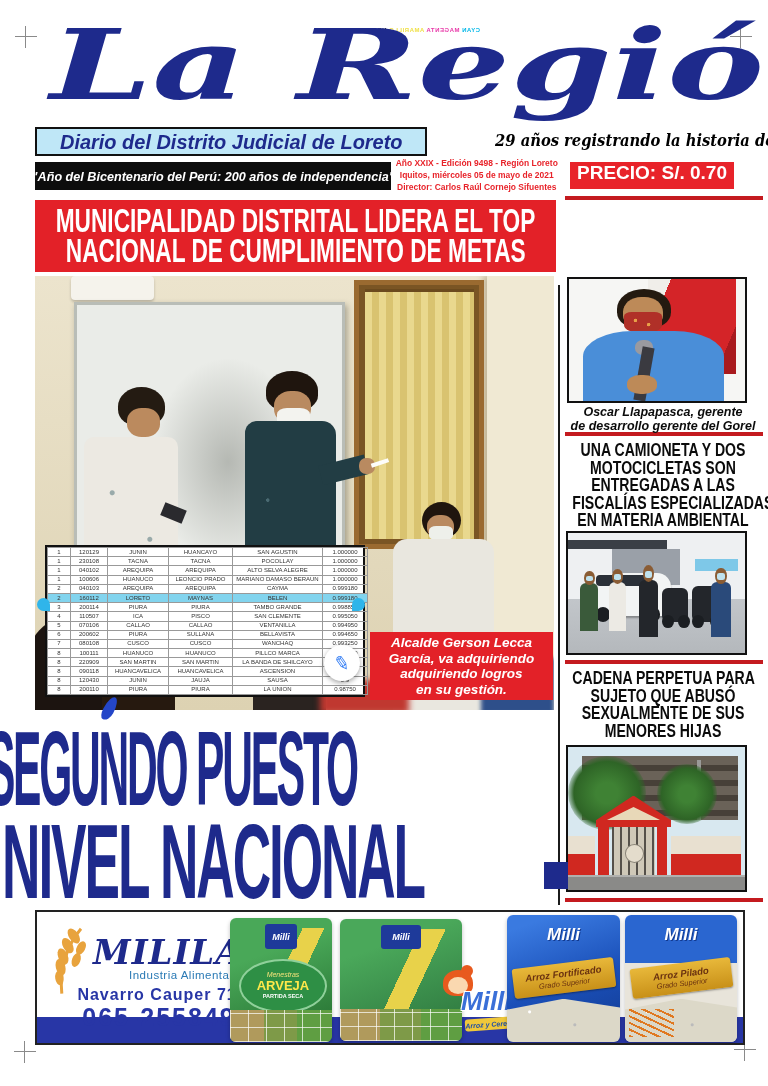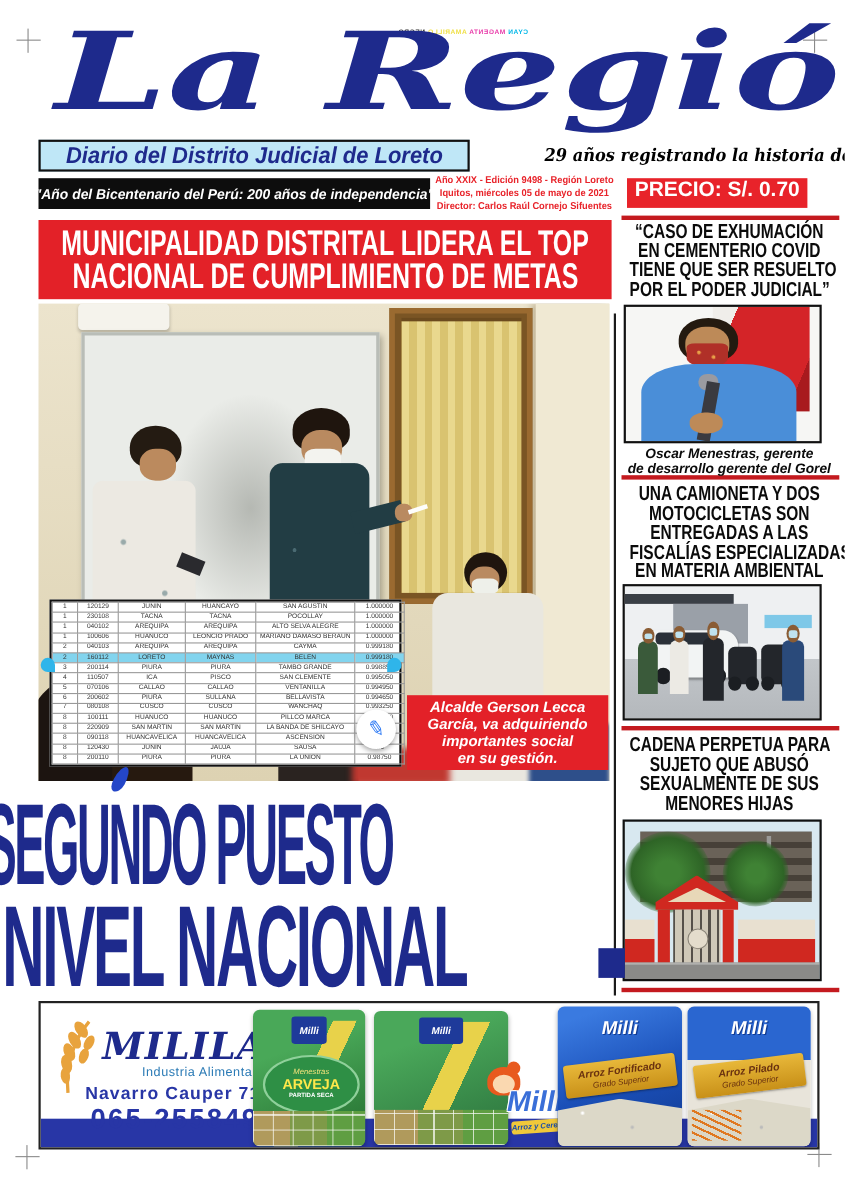--- a/index.html
+++ b/index.html
@@ -449,48 +449,42 @@
   <div class="sel-handle left" style="left:37px;top:598px;"></div>
   <div class="sel-handle right" style="left:352px;top:598px;"></div>
   <div class="stray-handle"></div>
   <div class="pencil-btn">
       <span>✎</span>
     </div>
 
   <div class="caption-main">
     <div>Alcalde Gerson Lecca</div>
     <div>García, va adquiriendo</div>
-    <div>importantes social</div>
+    <div>adquiriendo logros</div>
     <div>en su gestión.</div>
   </div>
 
   <div class="red-rule" style="top:196px;"></div>
   <div class="red-rule" style="top:432px;"></div>
   <div class="red-rule" style="top:660px;"></div>
   <div class="red-rule" style="top:898px;"></div>
   <div class="vert-rule"></div>
 
-  <div class="side-headline" style="top:201px;">
-    <span class="cond-line">“CASO DE EXHUMACIÓN</span>
-    <span class="cond-line">EN CEMENTERIO COVID</span>
-    <span class="cond-line">TIENE QUE SER RESUELTO</span>
-    <span class="cond-line">POR EL PODER JUDICIAL”</span>
-  </div>
   <div class="photo bordered photo-oscar">
     <div class="abs flag"></div>
     <div class="abs os-hair"></div>
     <div class="abs os-face"></div>
     <div class="abs os-mask"></div>
     <div class="abs os-shirt"></div>
     <div class="abs os-michead"></div>
     <div class="abs os-mic"></div>
     <div class="abs os-hand"></div>
   </div>
   <div class="caption-oscar">
-    <div>Oscar Menestras, gerente</div>
+    <div>Oscar Llapapasca, gerente</div>
     <div>de desarrollo gerente del Gorel</div>
   </div>
 
   <div class="side-headline" style="top:440px;">
     <span class="cond-line">UNA CAMIONETA Y DOS</span>
     <span class="cond-line">MOTOCICLETAS SON</span>
     <span class="cond-line">ENTREGADAS A LAS</span>
     <span class="cond-line">FISCALÍAS ESPECIALIZADAS</span>
     <span class="cond-line">EN MATERIA AMBIENTAL</span>
   </div>

